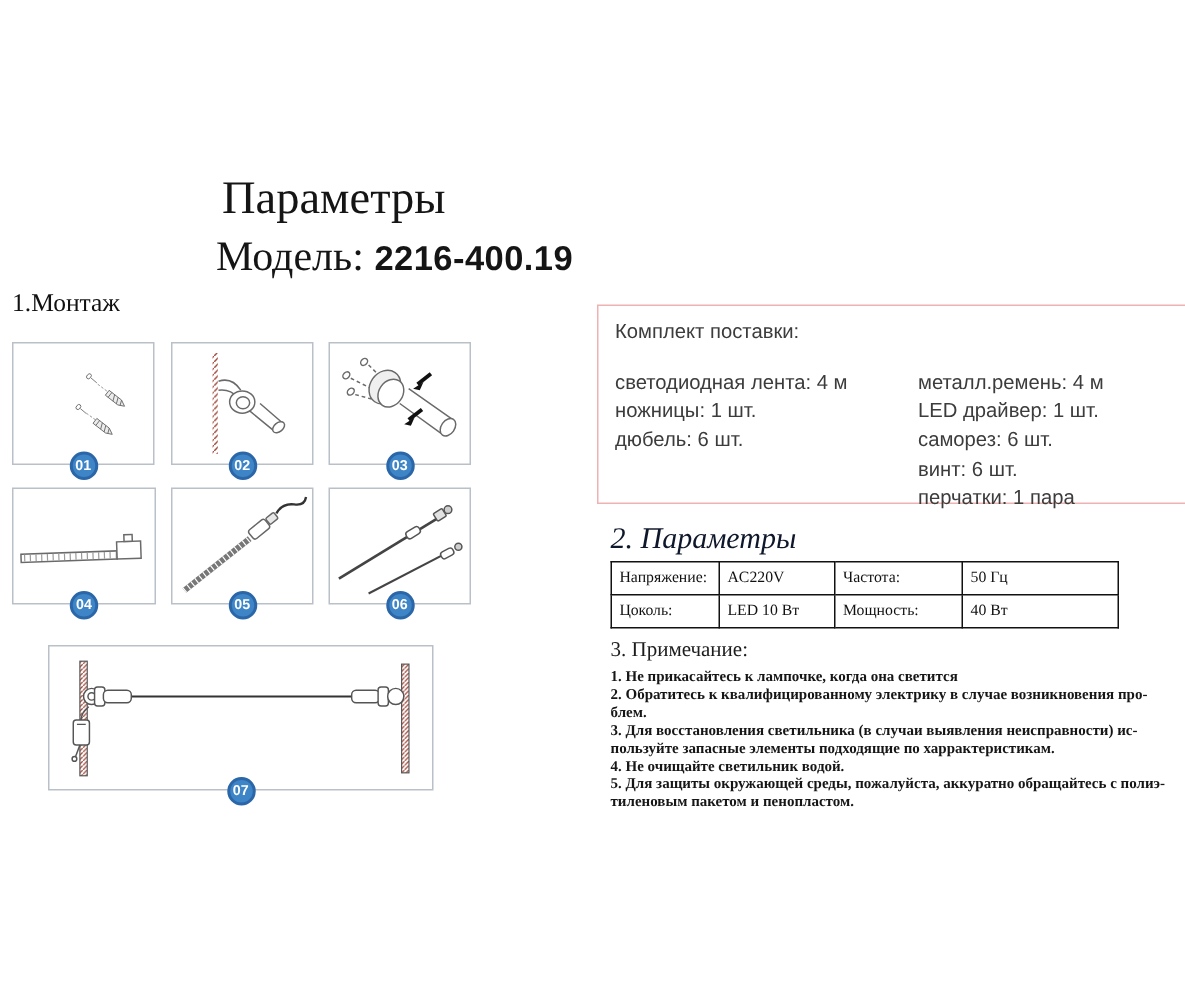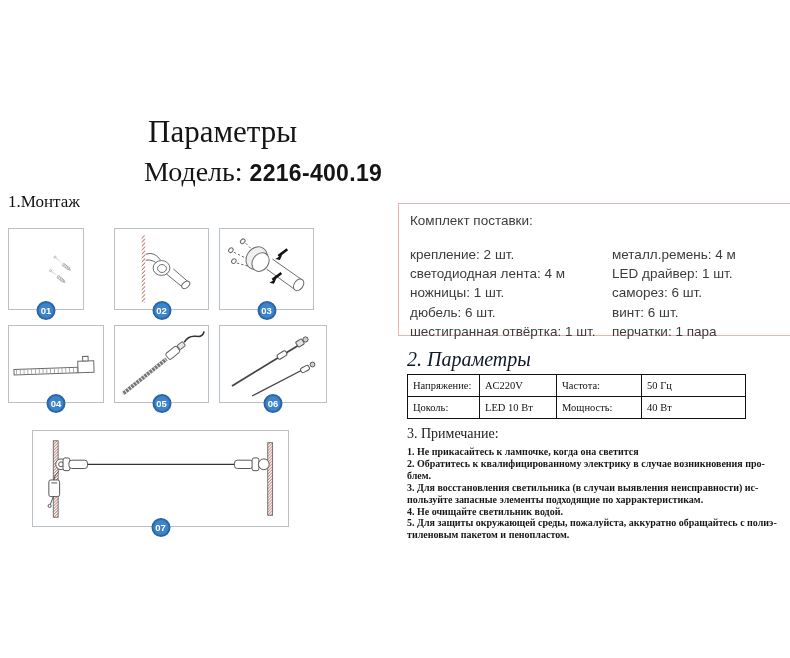--- a/index.html
+++ b/index.html
@@ -48,21 +48,21 @@
 <body>
 
 <div class="abs doc-title">Параметры</div>
 <div class="abs model-line">
   <span>Модель:</span>
   <span class="model-value">2216-400.19</span>
 </div>
 
 <div class="abs montage-heading">1.Монтаж</div>
 
-<div class="step-box" style="left:8px;top:228px;width:76px;height:82px;padding-left:38px;">
+<div class="step-box" style="left:8px;top:228px;width:95px;height:82px;padding-left:38px;">
   <svg viewBox="0 0 94 80">
     <defs>
       <g id="dwl" stroke="#6a6a6a" stroke-width="1" fill="#ececec">
         <path d="M0,0 h18 l7,3.5 l-7,3.5 h-18 z"></path>
         <line x1="4" y1="0" x2="4" y2="7"></line>
         <path d="M8,0 l3,7 M13,0 l3,7 M18,0 l2.5,6" fill="none"></path>
       </g>
       <g id="scrw" stroke="#6a6a6a" stroke-width="1" fill="none">
         <ellipse cx="0" cy="0" rx="3.2" ry="2.3" transform="rotate(-50)"></ellipse>
         <line x1="2.2" y1="1.8" x2="9" y2="7.5"></line>
@@ -133,21 +133,21 @@
   <svg viewBox="0 0 94 76">
     <line x1="8" y1="68" x2="52" y2="33" stroke="#777" stroke-width="4"></line>
     <line x1="8" y1="68" x2="52" y2="33" stroke="#fff" stroke-width="4" stroke-dasharray="0.8,2.6"></line>
     <rect x="-6.5" y="-3.8" width="14" height="7.6" rx="2" transform="translate(58,27) rotate(-39)" fill="#fff" stroke="#666"></rect>
     <rect x="-1" y="-2.6" width="7" height="5.2" rx="1" transform="translate(65,21) rotate(-39)" fill="#e8e8e8" stroke="#666"></rect>
     <path d="M70,16 q4,-7 12,-6 q7,1 8,-5" fill="none" stroke="#333" stroke-width="1.6"></path>
   </svg>
   <div class="badge">05</div>
 </div>
 
-<div class="step-box" style="left:219px;top:325px;width:108px;height:78px;">
+<div class="step-box" style="left:219px;top:325px;width:95px;height:78px;">
   <svg viewBox="0 0 94 76">
     <line x1="6" y1="60" x2="73" y2="19" stroke="#444" stroke-width="1.8"></line>
     <rect x="-5" y="-2.6" width="10" height="5.2" rx="2" transform="translate(56,29) rotate(-32)" fill="#fff" stroke="#555"></rect>
     <rect x="-3.5" y="-3" width="7" height="6" rx="1" transform="translate(74,17) rotate(-32)" fill="#e2e2e2" stroke="#555"></rect>
     <circle cx="79.5" cy="13.5" r="2.6" fill="#cfcfcf" stroke="#555"></circle>
     <line x1="26" y1="70" x2="82" y2="41" stroke="#444" stroke-width="1.4"></line>
     <rect x="-4.5" y="-2.5" width="9" height="5" rx="2" transform="translate(79,43) rotate(-28)" fill="#fff" stroke="#555"></rect>
     <circle cx="86.5" cy="38.5" r="2.4" fill="#cfcfcf" stroke="#555"></circle>
   </svg>
   <div class="badge">06</div>
@@ -175,25 +175,23 @@
     <line x1="17" y1="53" x2="23" y2="53" stroke="#555"></line>
     <line x1="19" y1="67" x2="16" y2="75" stroke="#555"></line>
     <circle cx="15.3" cy="76.5" r="1.6" fill="none" stroke="#555"></circle>
   </svg>
   <div class="badge">07</div>
 </div>
 
 <div class="abs kit-box">
   <div class="kit-title">Комплект поставки:</div>
   <div class="kit-col left">
-    <div>крепление: 2 шт.</div>
     <div>светодиодная лента: 4 м</div>
     <div>ножницы: 1 шт.</div>
     <div>дюбель: 6 шт.</div>
-    <div>шестигранная отвёртка: 1 шт.</div>
   </div>
   <div class="kit-col right">
     <div>металл.ремень: 4 м</div>
     <div>LED драйвер: 1 шт.</div>
     <div>саморез: 6 шт.</div>
     <div>винт: 6 шт.</div>
     <div>перчатки: 1 пара</div>
   </div>
 </div>
 

